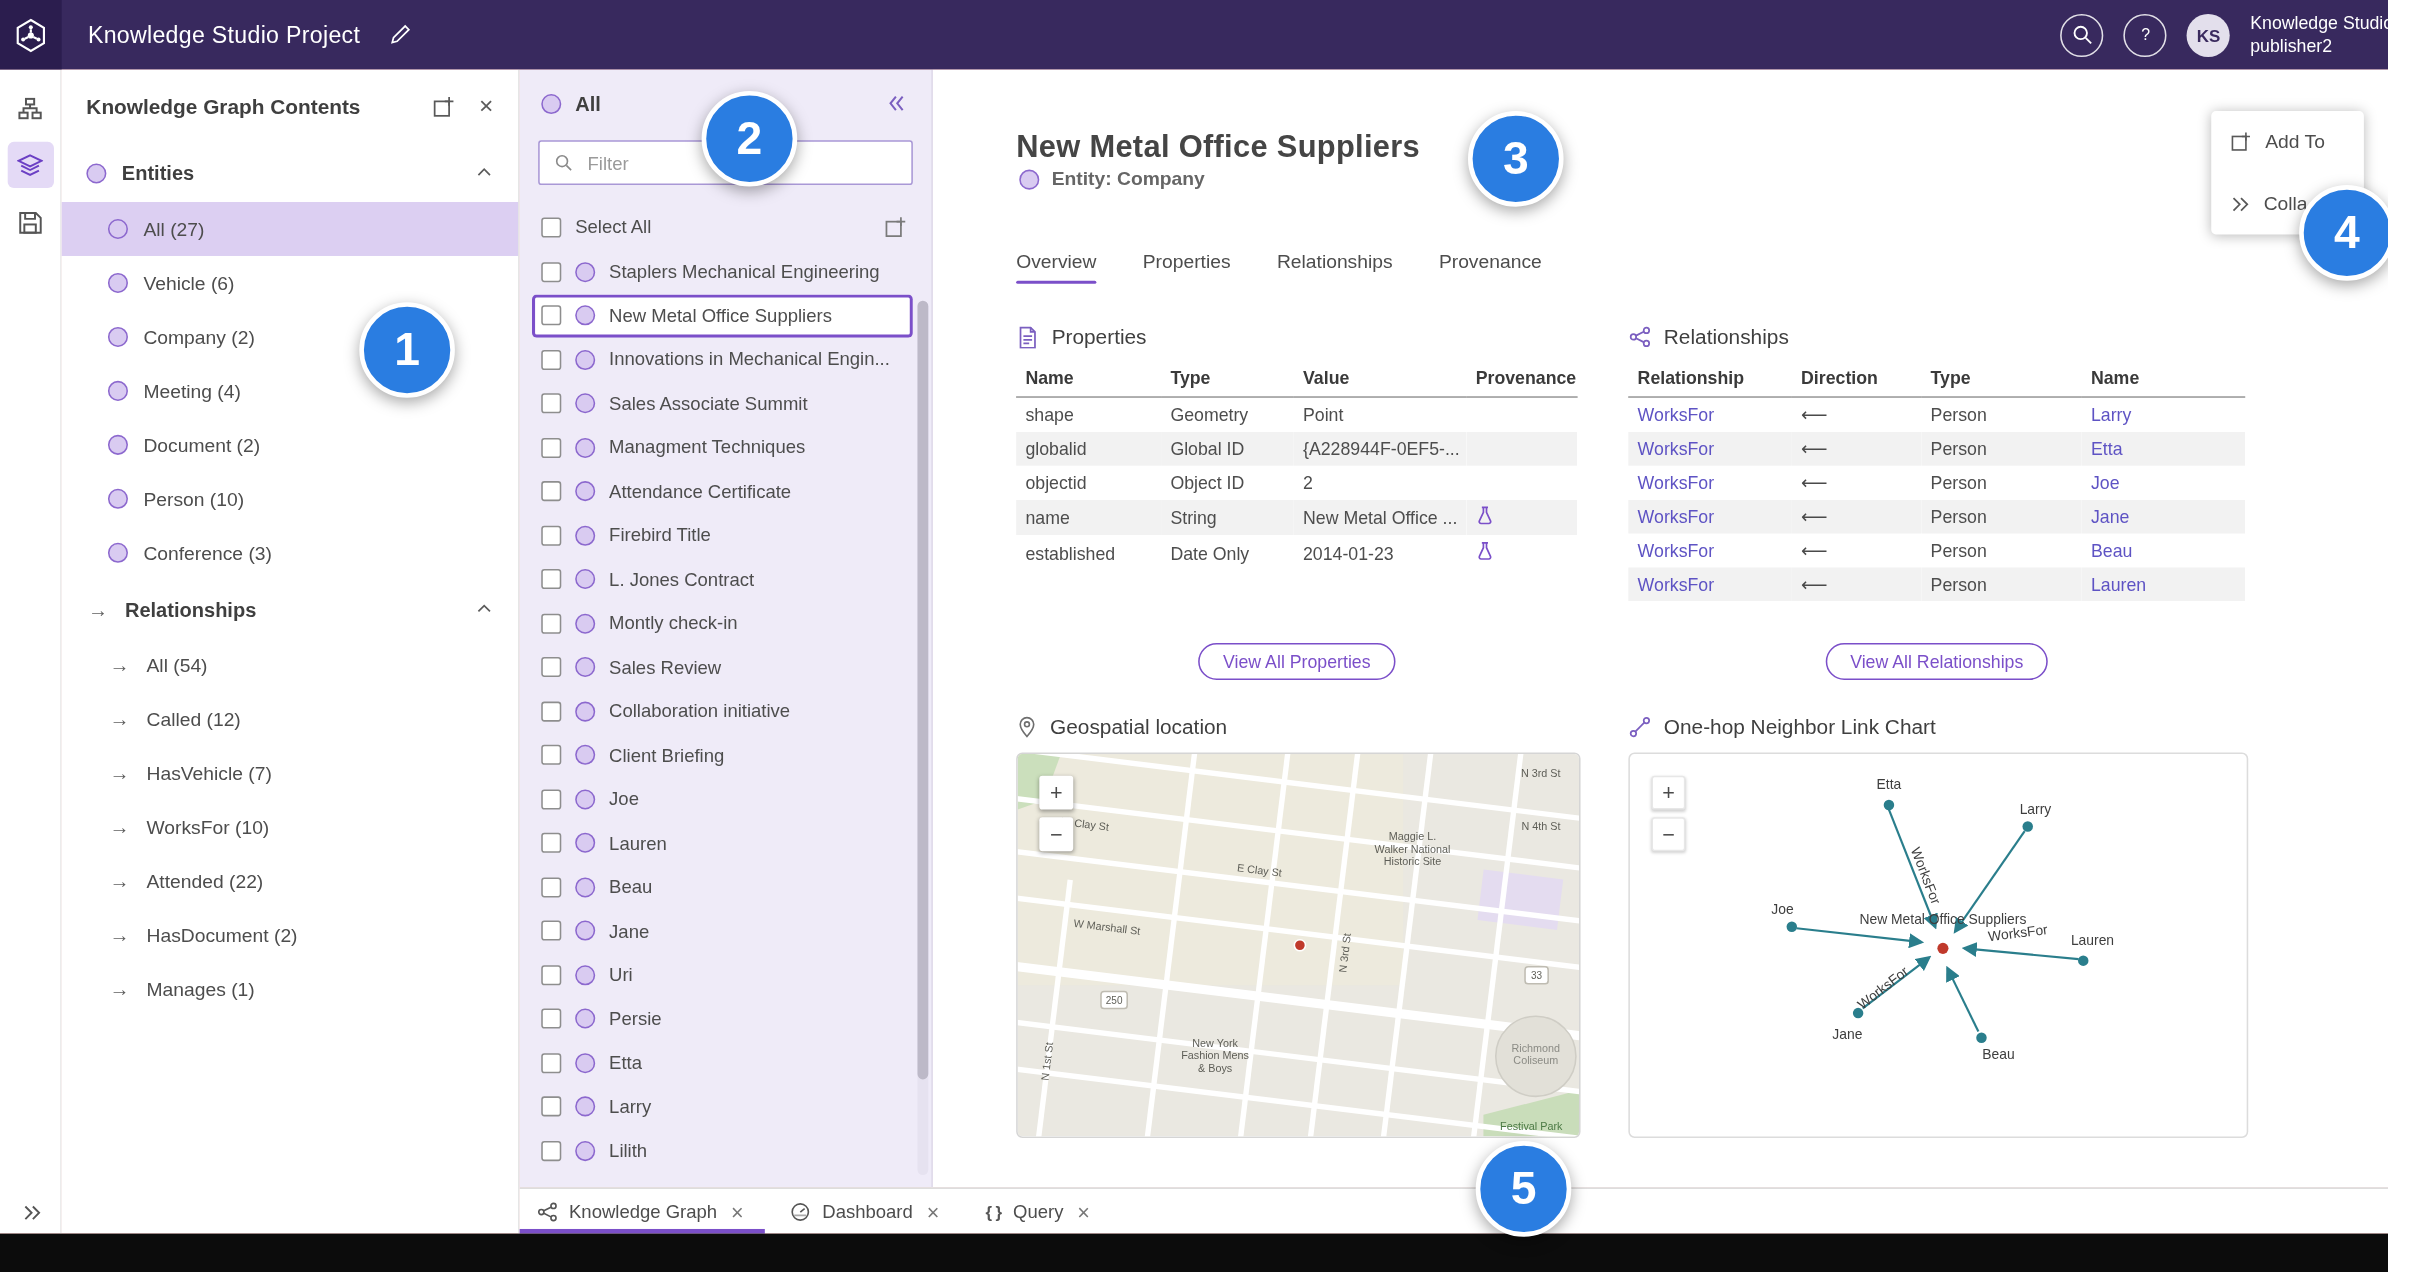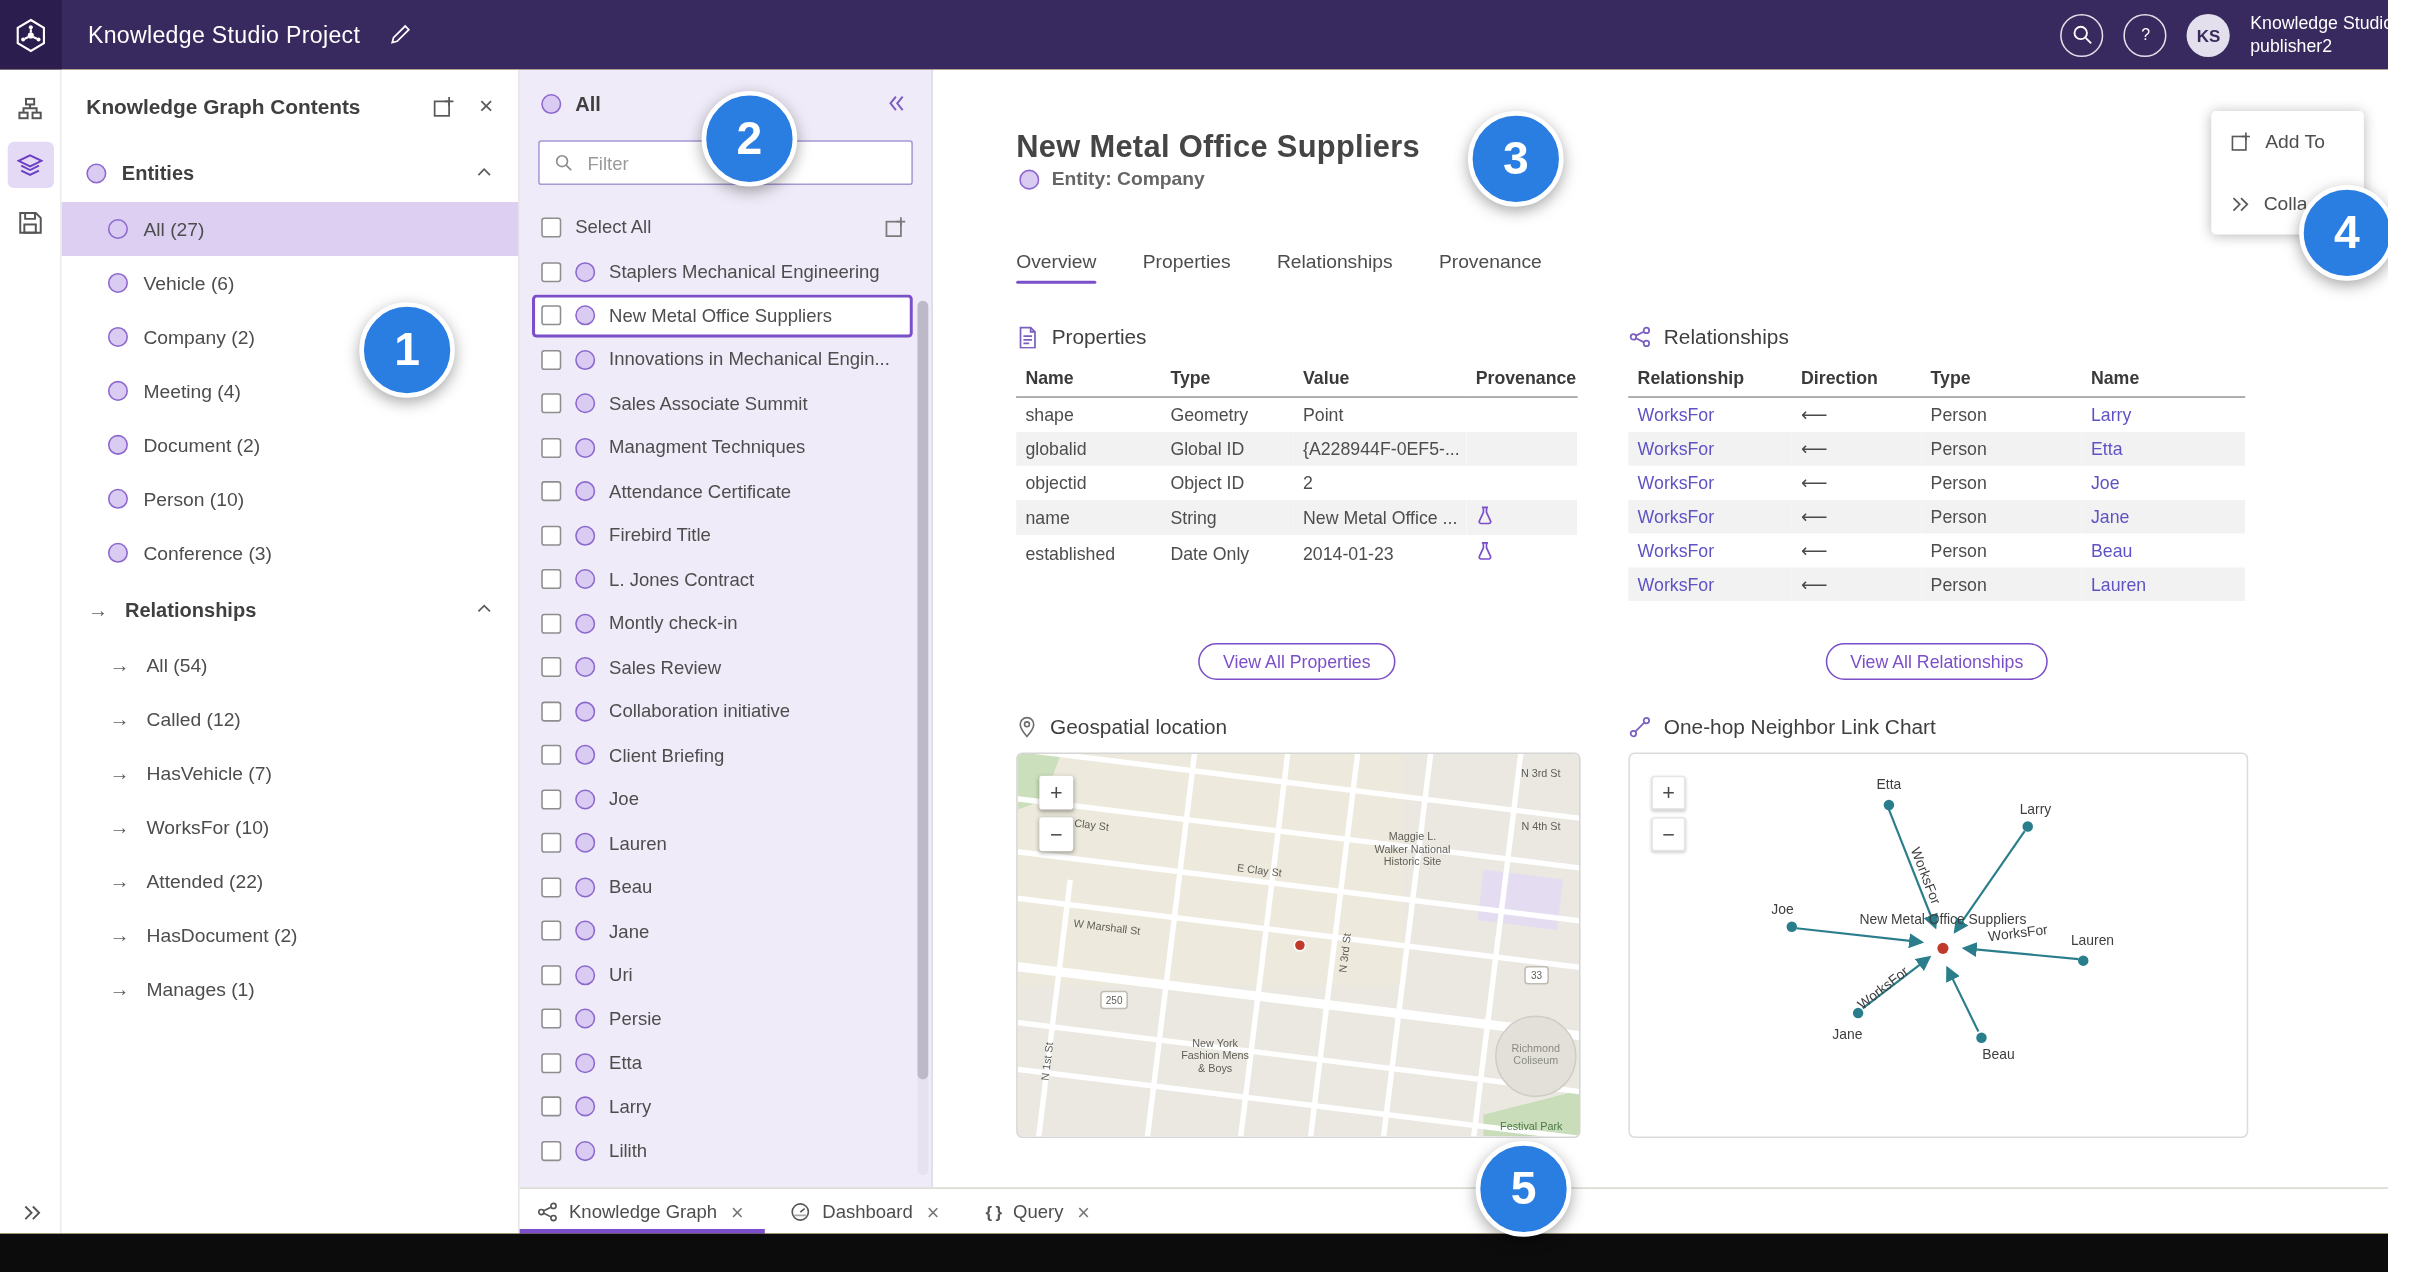--- a/index.html
+++ b/index.html
@@ -1,16 +1,16 @@
 <!DOCTYPE html>
 <html><head>
 <meta charset="utf-8">
 <style>
   html,body{margin:0;padding:0;background:#fff;}
-  .viewport{position:relative;width:2388px;height:1272px;overflow:hidden;background:#fde047;}
+  .viewport{position:relative;width:2388px;height:1272px;overflow:hidden;background:#fca5a5;}
   .stage{position:absolute;left:0;top:0;width:1568px;height:825px;transform:scale(1.542);transform-origin:0 0;
          font-family:"Liberation Sans","DejaVu Sans",sans-serif;color:#4A4A4A;}
   button{font-family:inherit;}
 
   
   .topbar{position:absolute;left:0;top:0;width:100%;height:45px;background:#38295E;display:flex;align-items:center;color:#fff;z-index:10;}
   .logo{width:40px;height:45px;background:#2B1D4E;display:flex;align-items:center;justify-content:center;flex:none;cursor:pointer;}
   .tb-title{font-size:15px;margin-left:17px;letter-spacing:.2px;}
   .tb-pencil{margin-left:16px;background:none;border:none;padding:2px;cursor:pointer;display:flex;}
   .tb-right{margin-left:auto;display:flex;align-items:center;gap:13px;padding-right:16px;}

